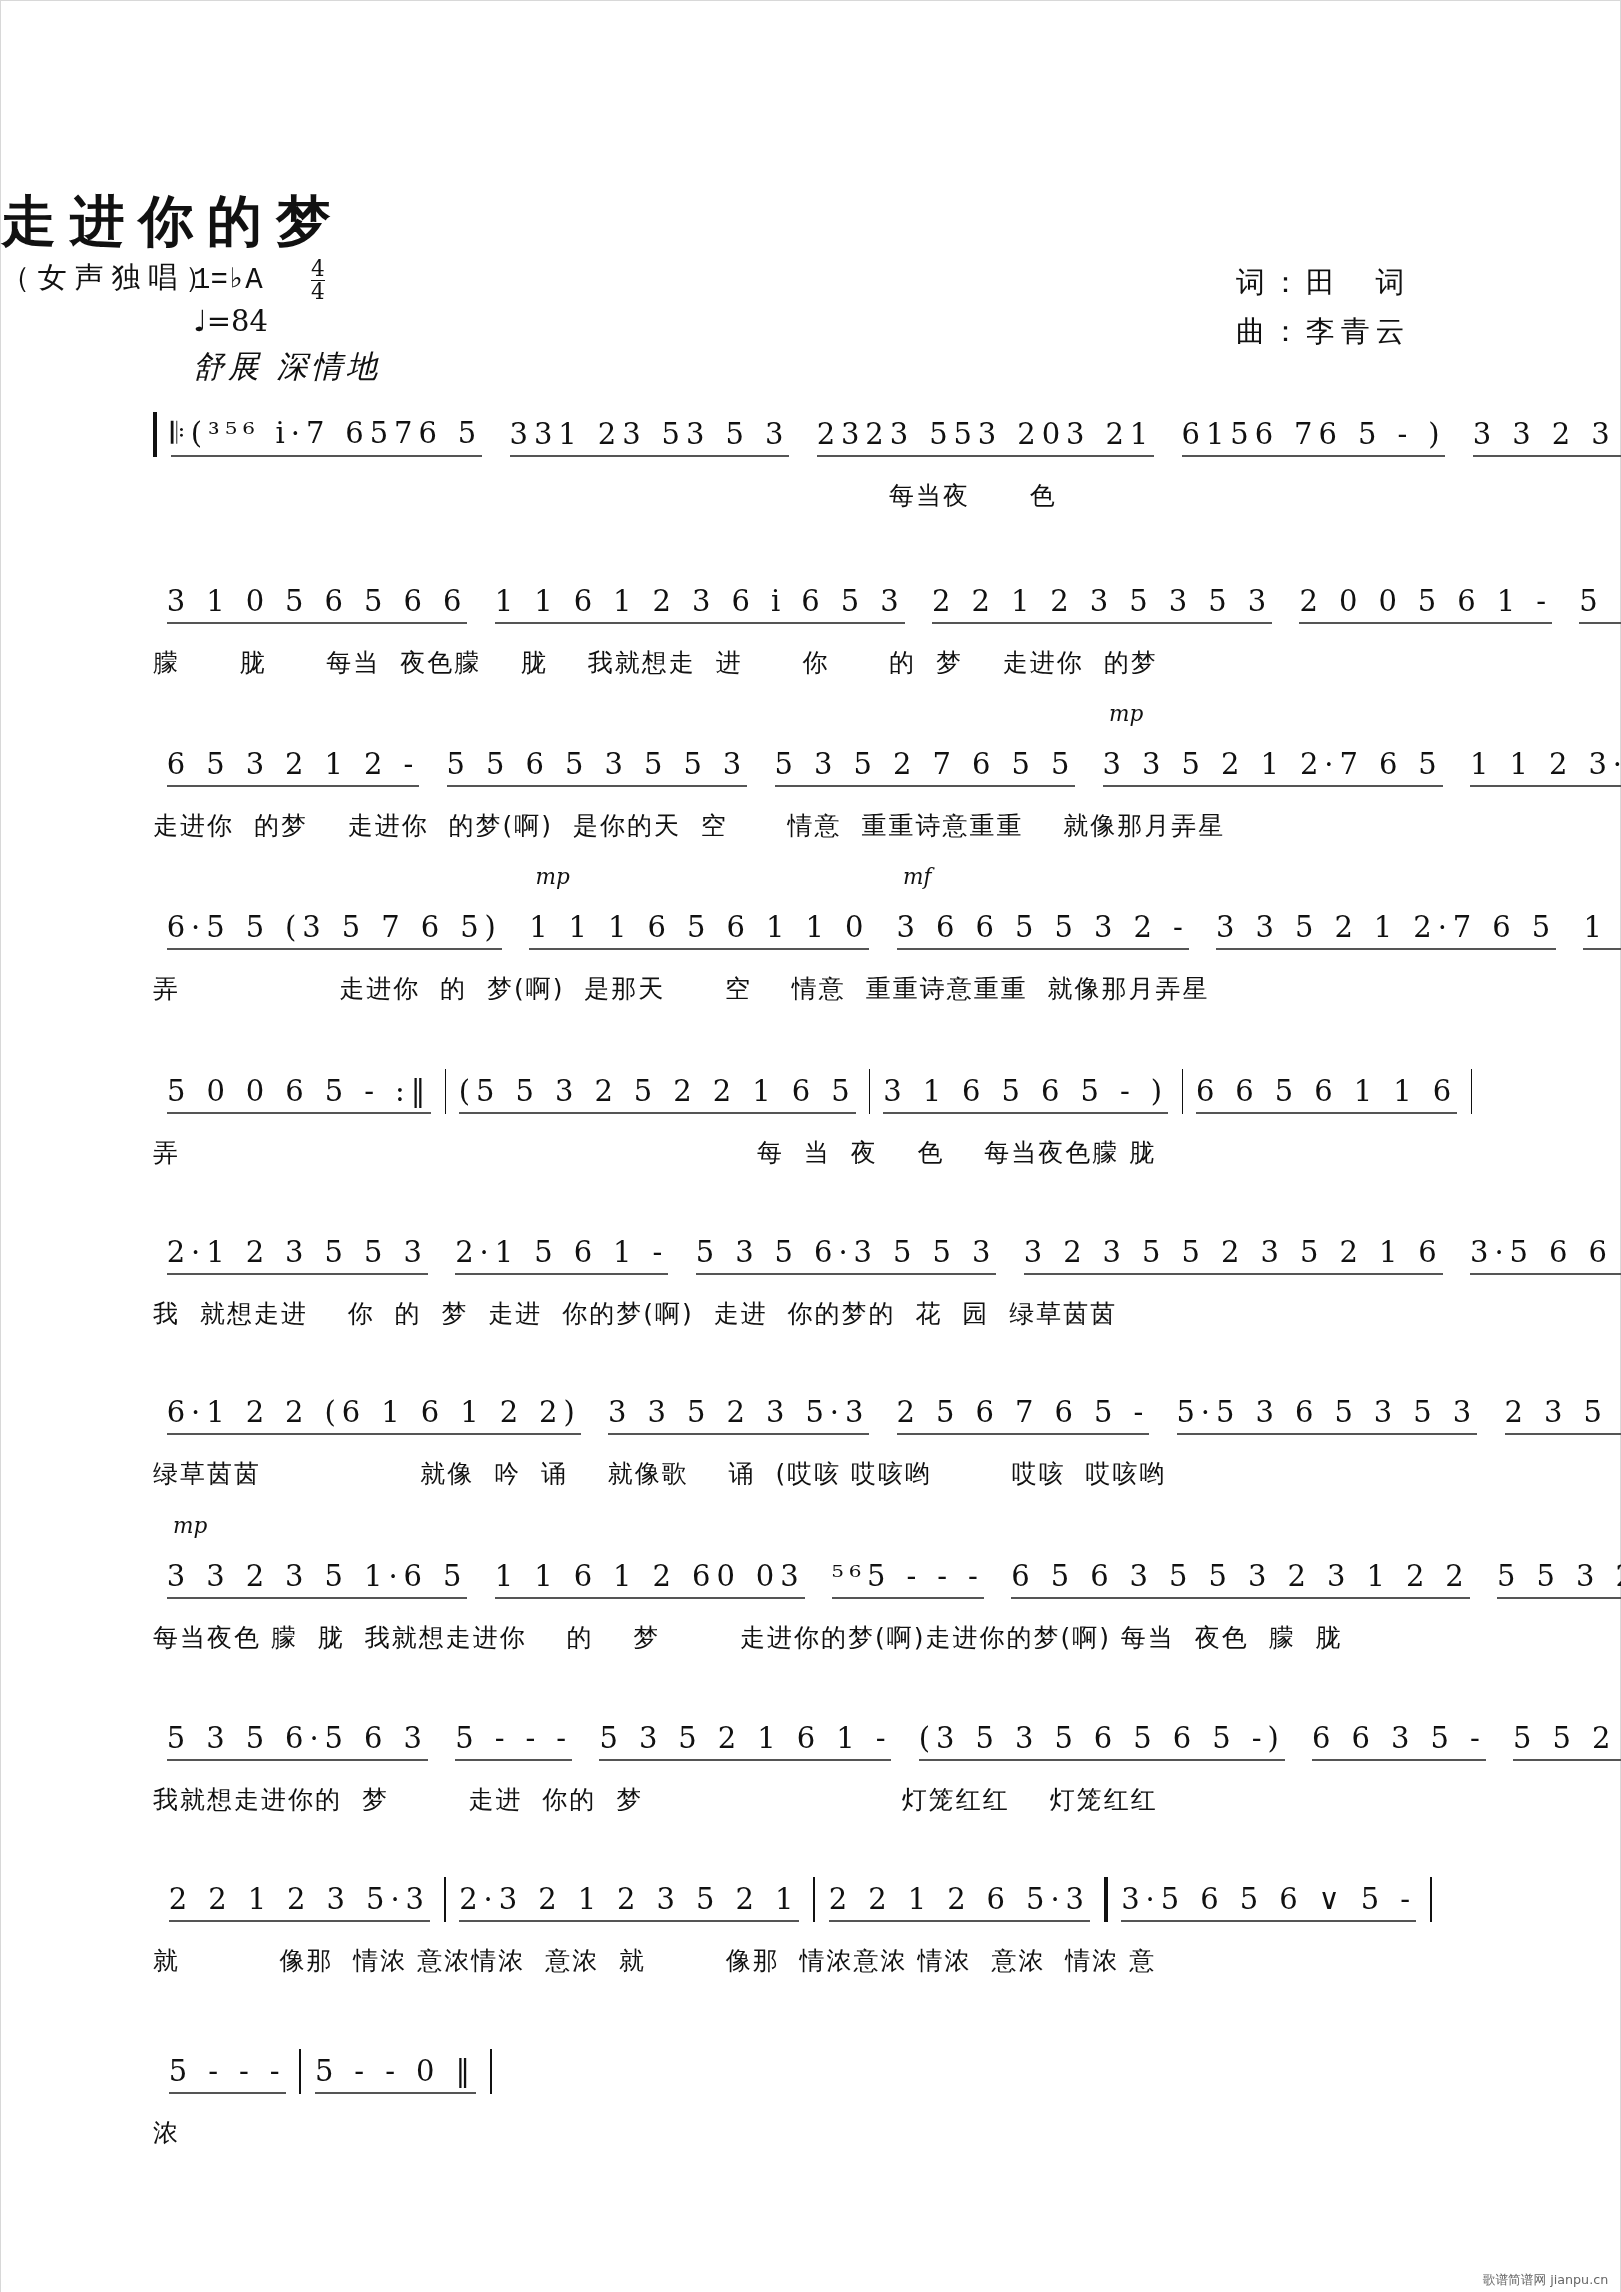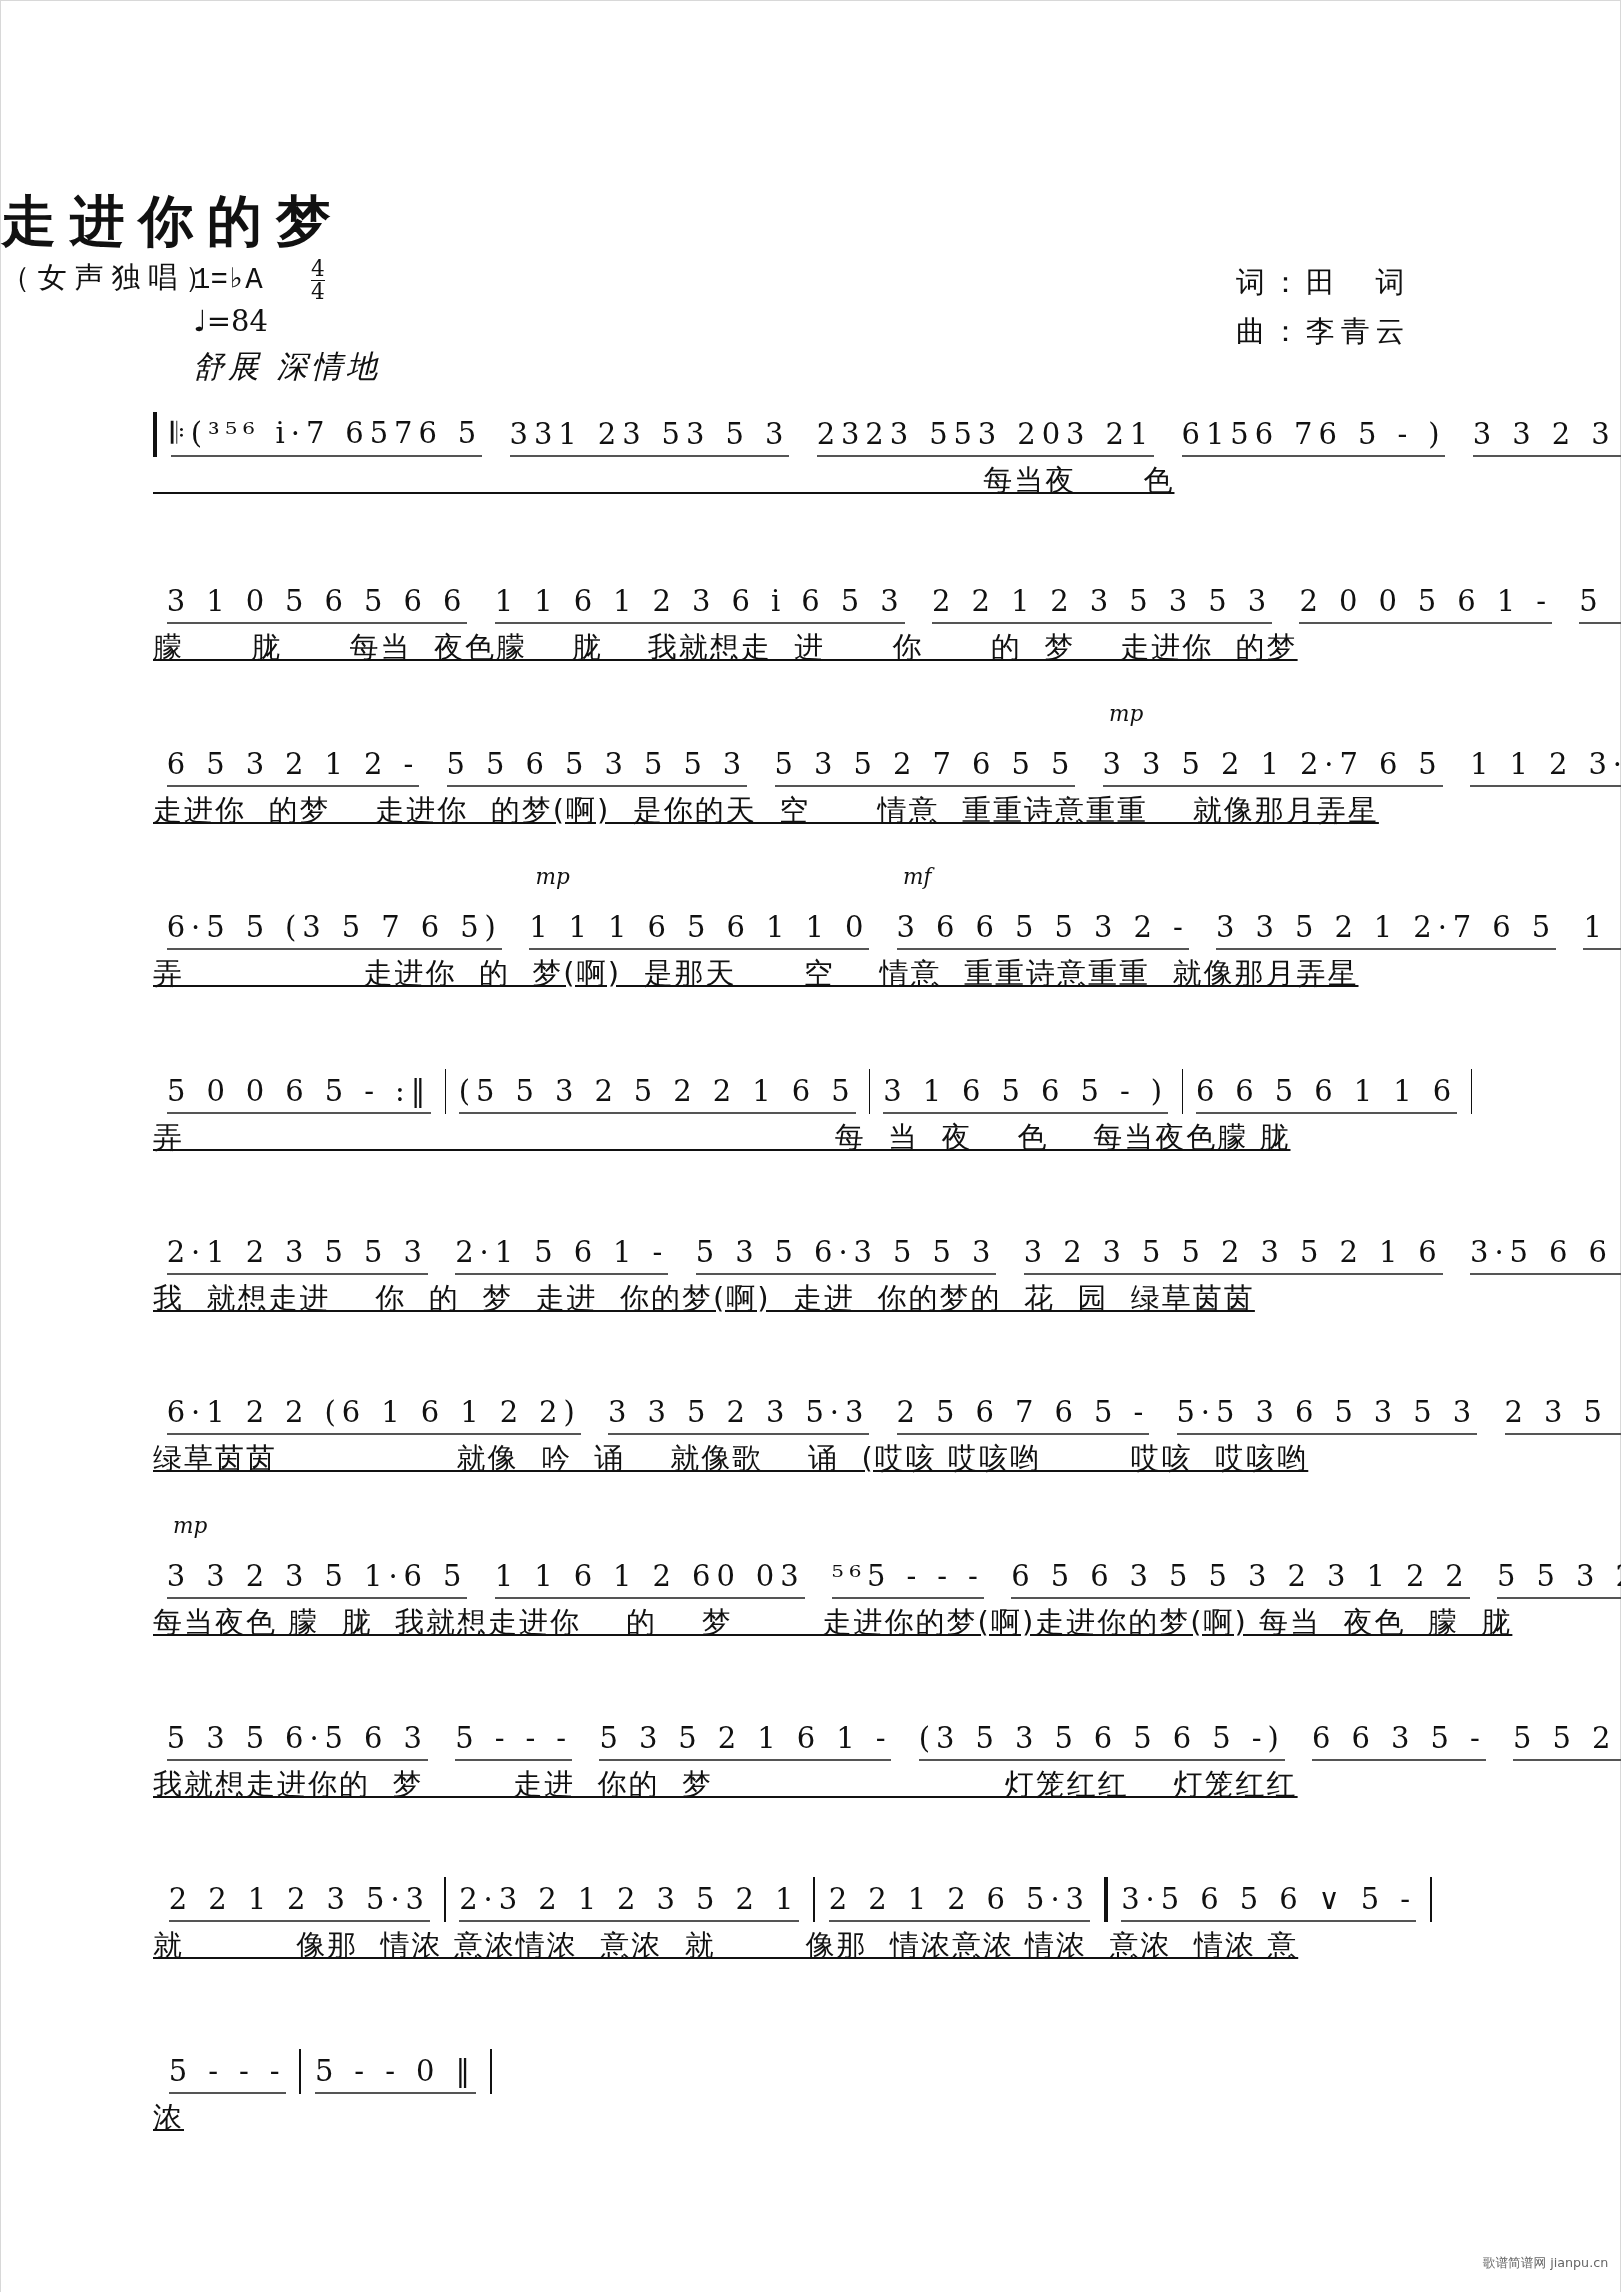--- a/index.html
+++ b/index.html
@@ -13,27 +13,27 @@
   .meta-left{position:absolute;left:192px;top:257px;font-size:29px;line-height:39px;}
   .meta-left .key{display:inline-block;font-family:Liberation Mono, monospace;}
   .meta-left .time{display:inline-block;margin-left:39px;vertical-align:middle;text-align:center;font-size:21.6px;line-height:21.6px;}
   .meta-left .time span{display:block;}
   .meta-left .time span.num{border-bottom:1.5px solid #111;}
   .expression{position:absolute;left:192px;top:345px;font-size:31px;font-style:italic;letter-spacing:3.9px;}
   .credits{position:absolute;left:1235px;top:257px;font-size:29px;line-height:49px;letter-spacing:5.9px;}
   .system{position:absolute;left:152px;width:1318px;}
   .notes-row{position:relative;height:59px;font-size:29px;white-space:nowrap;display:flex;align-items:flex-end;}
   .lyrics-row{position:relative;height:57px;font-family:"DejaVu Sans","Liberation Sans",sans-serif;
-              font-size:29px;white-space:pre;letter-spacing:2px;margin-top:4px;text-decoration:underline;}
+              font-size:25px;white-space:pre;letter-spacing:2px;margin-top:22px;}
   .measure{display:inline-flex;align-items:flex-end;padding:0 13.7px;height:59px;position:relative;}
   .measure .txt{letter-spacing:5.9px;border-bottom:2px double #555;padding-bottom:3.9px;}
   .bar{display:inline-block;width:2px;height:45px;background:#111;}
   .bar.start-repeat{width:9.8px;border-left:2.9px solid #111;border-right:2px solid #111;background:transparent;}
   .dyn{position:absolute;top:-27.4px;left:20px;font-style:italic;font-size:21.6px;font-family:"DejaVu Serif",serif;}
-  .footer-mark{position:absolute;right:11.8px;bottom:20px;font-size:12.7px;color:#666;font-family:"DejaVu Sans",sans-serif;}
+  .footer-mark{position:absolute;right:11.8px;bottom:3px;font-size:12.7px;color:#666;font-family:"DejaVu Sans",sans-serif;}
 </style>
 </head>
 <body>
 
 <div class="page">
   <div class="title">走进你的梦</div>
   <div class="subtitle">（女声独唱）</div>
 
   <div class="meta-left">
     <div>

